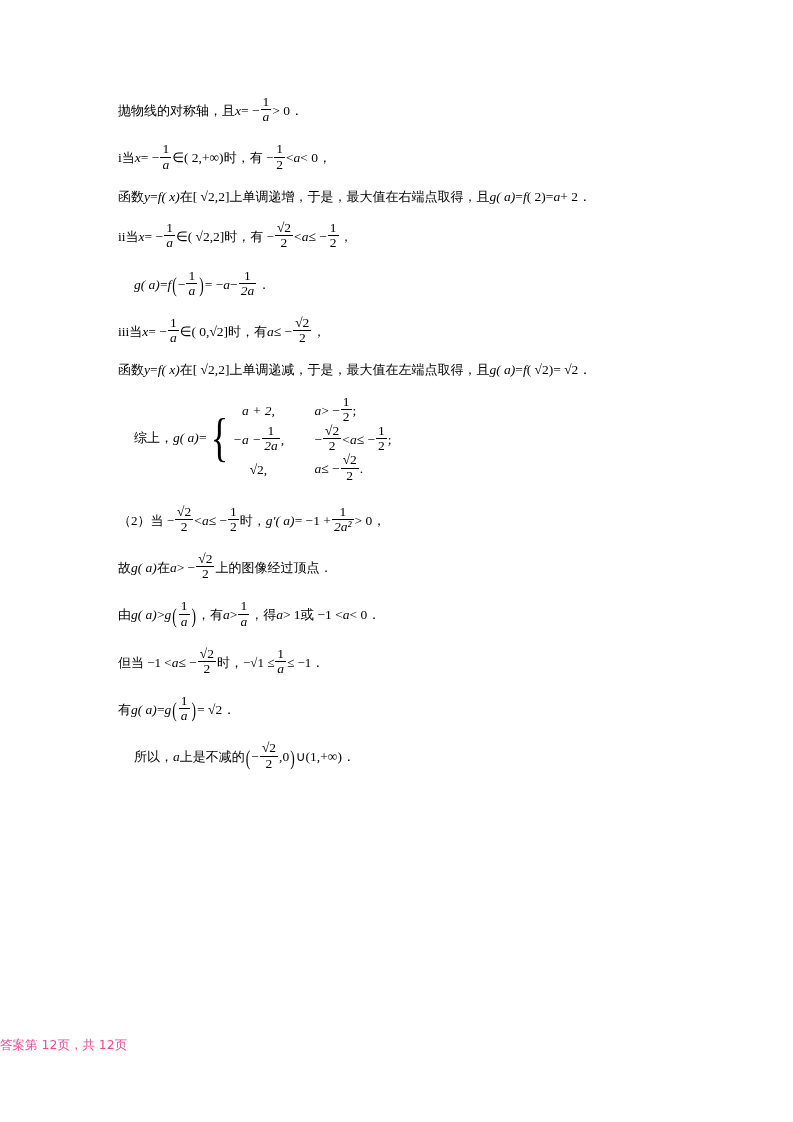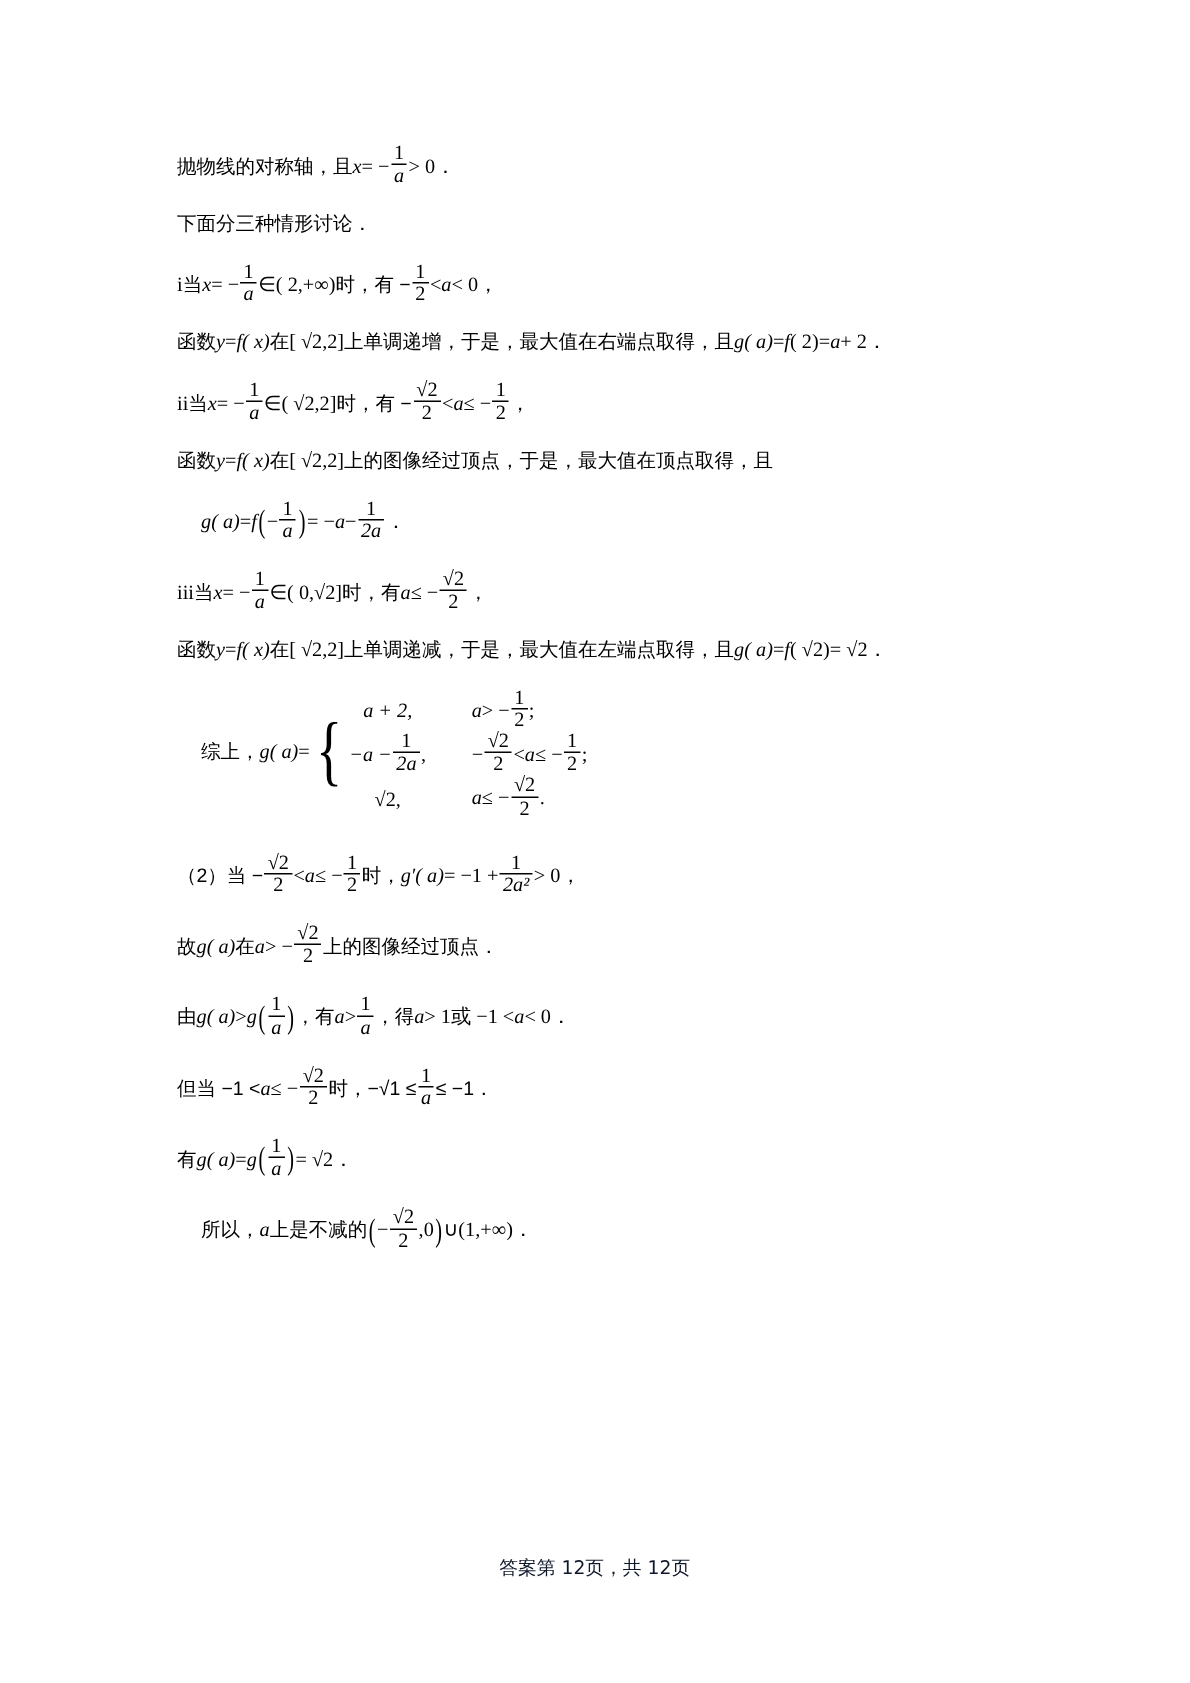--- a/index.html
+++ b/index.html
@@ -22,21 +22,21 @@
     height: 1122px;
     box-sizing: border-box;
     padding: 95px 110px 0 118px;
   }
   .line {
     font-size: 13.5px;
     line-height: 1.0;
     margin-bottom: 18px;
     white-space: nowrap;
   }
-  .cn { font-family: Liberation Sans, sans-serif; font-size: 13px; text-align: center; }
+  .cn { font-family: Liberation Serif, serif; font-size: 13px; text-align: center; }
   .mi { font-family: "Liberation Serif", serif; font-style: italic; font-size: 13.5px; }
   .mn { font-family: "Liberation Serif", serif; font-size: 13.5px; }
   .op { font-family: "Liberation Serif", serif; font-size: 13.5px; }
 
   
   .frac {
     display: inline-block;
     vertical-align: -0.5em;
     text-align: center;
     font-size: 12px;
@@ -84,54 +84,47 @@
     margin-bottom: 18px;
     white-space: nowrap;
   }
   .indent-1 { padding-left: 16px; }
 
   .footer {
     position: absolute;
     left: 0;
     top: 1037px;
     width: 793px;
-    text-align: center;
     font-family: "DejaVu Sans", sans-serif;
     font-size: 12.5px;
-    color: #0f172a;
+    color: #ec4899;
   }
 </style>
 </head>
 <body>
 
 <div class="page">
 
   <div class="line">
     <span class="cn">抛物线的对称轴，且</span><span class="mi">x</span><span class="op">= −</span><span class="frac"><span class="num mn">1</span><span class="den mi">a</span></span><span class="op">&gt; 0．</span>
   </div>
 
-  <div class="line">
-    <span class="cn">下面分三种情形讨论．</span>
-  </div>
 
   <div class="line">
     <span class="mn">i</span><span class="cn">当</span><span class="mi">x</span><span class="op">= −</span><span class="frac"><span class="num mn">1</span><span class="den mi">a</span></span><span class="op">∈</span><span class="mn">( 2,+∞)</span><span class="cn">时，有 −</span><span class="frac"><span class="num mn">1</span><span class="den mn">2</span></span><span class="op">&lt;</span><span class="mi">a</span><span class="op">&lt; 0，</span>
   </div>
 
   <div class="line">
     <span class="cn">函数</span><span class="mi">y</span><span class="op">=</span><span class="mi">f</span><span class="mi">( x)</span><span class="cn">在</span><span class="mn">[ √2,2]</span><span class="cn">上单调递增，于是，最大值在右端点取得，且</span><span class="mi">g</span><span class="mi">( a)</span><span class="op">=</span><span class="mi">f</span><span class="mn">( 2)</span><span class="op">=</span><span class="mi">a</span><span class="mn">+ 2．</span>
   </div>
 
   <div class="line">
     <span class="mn">ii</span><span class="cn">当</span><span class="mi">x</span><span class="op">= −</span><span class="frac"><span class="num mn">1</span><span class="den mi">a</span></span><span class="op">∈</span><span class="mn">( √2,2]</span><span class="cn">时，有 −</span><span class="frac"><span class="num mn">√2</span><span class="den mn">2</span></span><span class="op">&lt;</span><span class="mi">a</span><span class="op">≤ −</span><span class="frac"><span class="num mn">1</span><span class="den mn">2</span></span><span class="cn">，</span>
   </div>
 
-  <div class="line">
-    <span class="cn">函数</span><span class="mi">y</span><span class="op">=</span><span class="mi">f</span><span class="mi">( x)</span><span class="cn">在</span><span class="mn">[ √2,2]</span><span class="cn">上的图像经过顶点，于是，最大值在顶点取得，且</span>
-  </div>
 
   <div class="line indent-1">
     <span class="mi">g</span><span class="mi">( a)</span><span class="op">=</span><span class="mi">f</span><span class="paren-big">(</span><span class="op">−</span><span class="frac"><span class="num mn">1</span><span class="den mi">a</span></span><span class="paren-big">)</span><span class="op">= −</span><span class="mi">a</span><span class="op">−</span><span class="frac"><span class="num mn">1</span><span class="den mi">2a</span></span><span class="op">．</span>
   </div>
 
   <div class="line">
     <span class="mn">iii</span><span class="cn">当</span><span class="mi">x</span><span class="op">= −</span><span class="frac"><span class="num mn">1</span><span class="den mi">a</span></span><span class="op">∈</span><span class="mn">( 0,√2]</span><span class="cn">时，有</span><span class="mi">a</span><span class="op">≤ −</span><span class="frac"><span class="num mn">√2</span><span class="den mn">2</span></span><span class="cn">，</span>
   </div>
 
   <div class="line">

